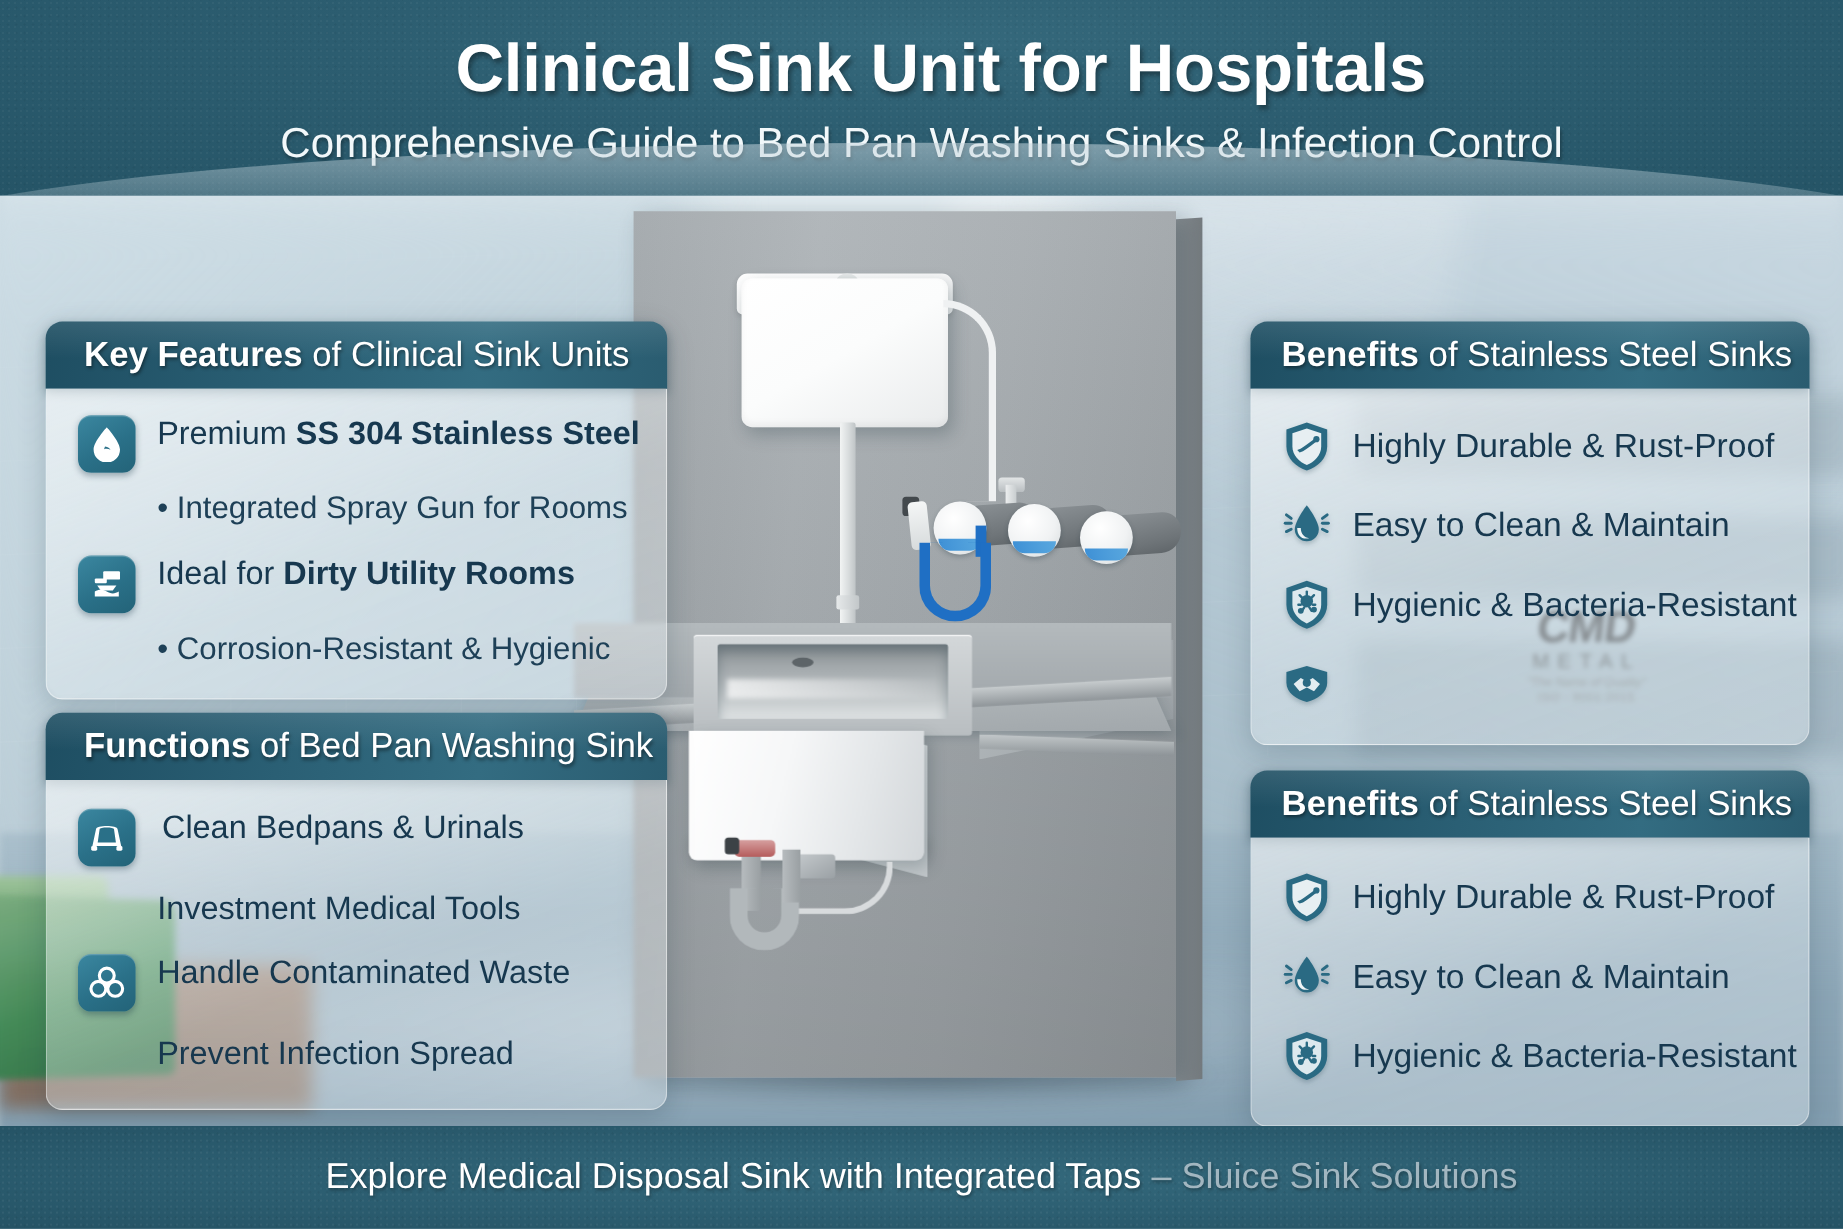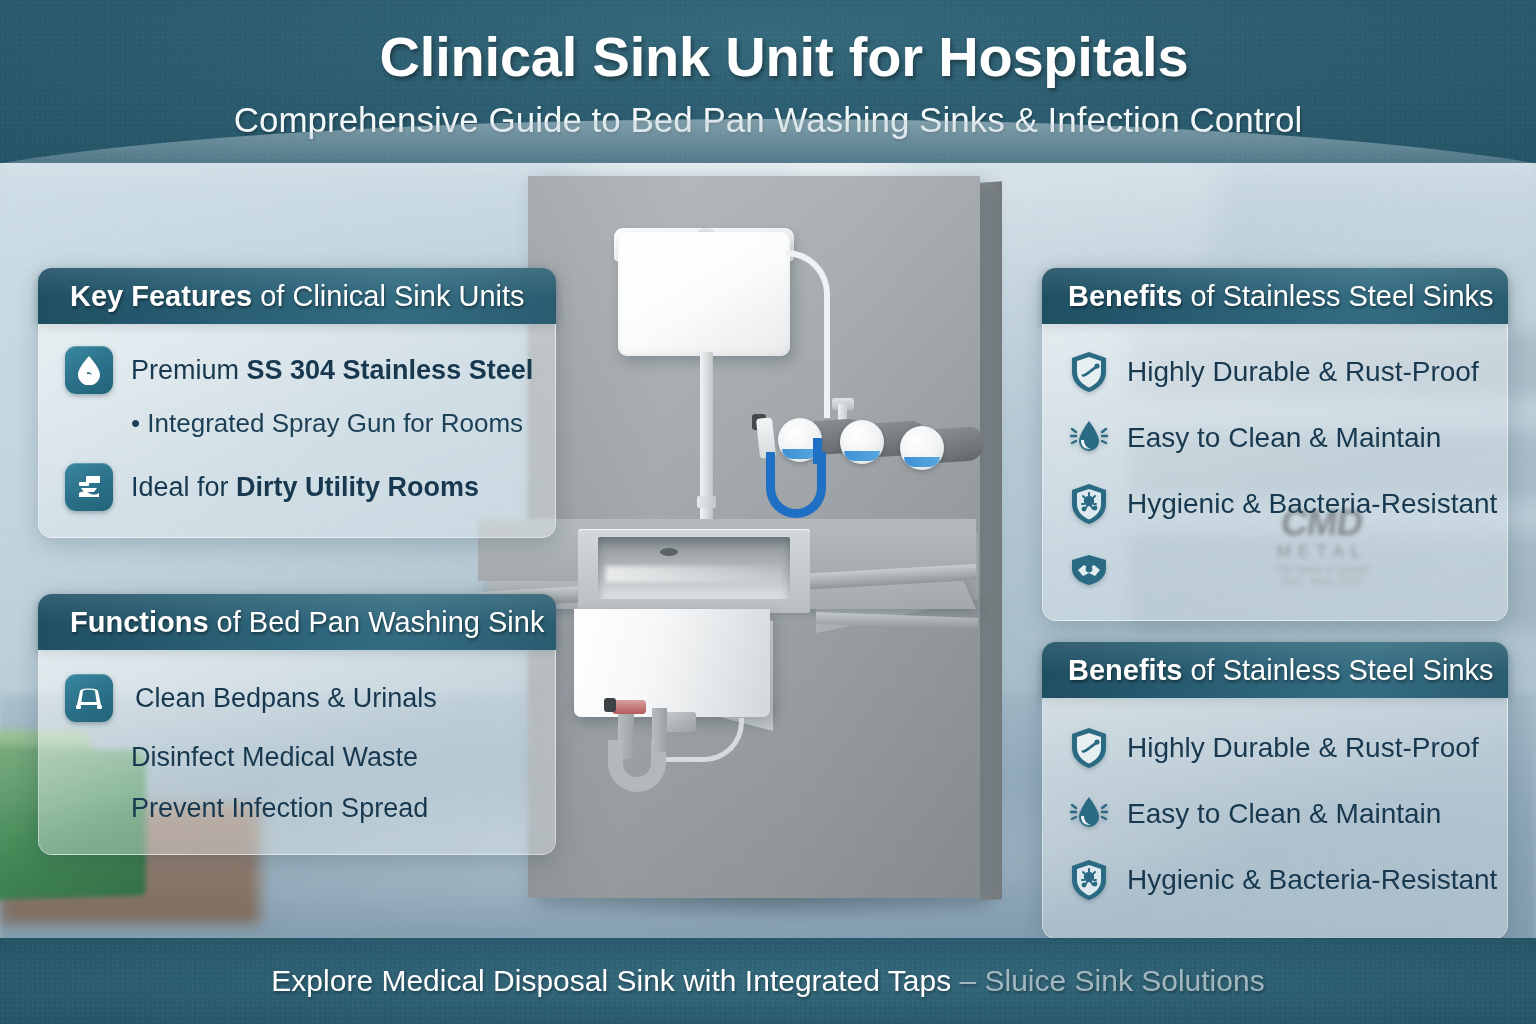--- a/index.html
+++ b/index.html
@@ -191,21 +191,21 @@
     border-radius: 0 0 14px 14px;
     border: 1px solid rgba(255,255,255,.42);
     border-top: none;
     backdrop-filter: blur(2px);
   }
 
   
   .panel-left { left: 38px; width: 518px; }
   .panel-left .panel-head { padding-left: 32px; }
 
-  .row { display:flex; align-items:center; }
+  .row { display:flex; }
   .badge {
     width: 48px; height: 48px; flex: 0 0 48px;
     border-radius: 11px;
     background: linear-gradient(150deg, #3b87a0, #2a7088 55%, #236378);
     box-shadow: 0 2px 5px rgba(20,50,65,.35), inset 0 1px 0 rgba(255,255,255,.22);
     display:flex; align-items:center; justify-content:center;
     color:#fff;
   }
   .badge svg { display:block; }
   .row-text {
@@ -596,20 +596,21 @@
             <rect x="11" y="3" width="14" height="7" rx="1" fill="#ffffff"></rect>
             <rect x="4" y="9" width="10" height="4" rx="1" fill="#ffffff"></rect>
             <path d="M6 15 h16 l-3 4 h-10 z" fill="#ffffff"></path>
             <path d="M4 20 c3 -2 7 -2 10 0 c3 2 7 2 10 0 v4 H4 z" fill="#ffffff"></path>
           </svg>
         </div>
         <div class="row-text">
           <span>Ideal for </span><b>Dirty Utility Rooms</b>
         </div>
       </div>
+      <div class="sub-text" style="margin-top:14px;">• Corrosion-Resistant &amp; Hygienic</div>
 
     </div>
   </div>
 
   <div class="panel panel-left" style="top:594px;">
     <div class="panel-head">
       <div class="ht">
         <b>Functions</b><span> of Bed Pan Washing Sink</span>
       </div>
     </div>
@@ -619,22 +620,35 @@
         <div class="badge">
           <svg width="30" height="26" viewBox="0 0 30 26" aria-hidden="true">
             <path d="M6 6 C6 2.5 24 2.5 24 6 L27 20 H3 Z" fill="#ffffff"></path>
             <path d="M9 6 C9 4.2 21 4.2 21 6 L22.6 17 H7.4 Z" fill="#2a7088"></path>
             <rect x="2" y="20" width="5" height="4" rx="1.2" fill="#ffffff"></rect>
             <rect x="23" y="20" width="5" height="4" rx="1.2" fill="#ffffff"></rect>
           </svg>
         </div>
         <div class="fn-text" style="margin-left:22px;">Clean Bedpans &amp; Urinals</div>
       </div>
-      <div class="fn-text" style="margin-top:20px;">Disinfect Medical Waste</div>
-
+      <div class="fn-text" style="margin-top:20px;">Investment Medical Tools</div>
+
+      <div class="row" style="margin-top:22px;">
+        <div class="badge">
+          <svg width="30" height="30" viewBox="0 0 30 30" aria-hidden="true">
+            <g fill="none" stroke="#ffffff" stroke-width="2.6">
+              <circle cx="15" cy="9" r="6.2"></circle>
+              <circle cx="8" cy="20" r="6.2"></circle>
+              <circle cx="22" cy="20" r="6.2"></circle>
+            </g>
+            <circle cx="15" cy="17" r="2.6" fill="#ffffff"></circle>
+          </svg>
+        </div>
+        <div class="fn-text" style="margin-left:18px;">Handle Contaminated Waste</div>
+      </div>
       <div class="fn-text" style="margin-top:20px;">Prevent Infection Spread</div>
 
     </div>
   </div>
 
   <div class="panel panel-right" style="top:268px;">
     <div class="panel-head">
       <div class="ht">
         <b>Benefits</b><span> of Stainless Steel Sinks</span>
       </div>

